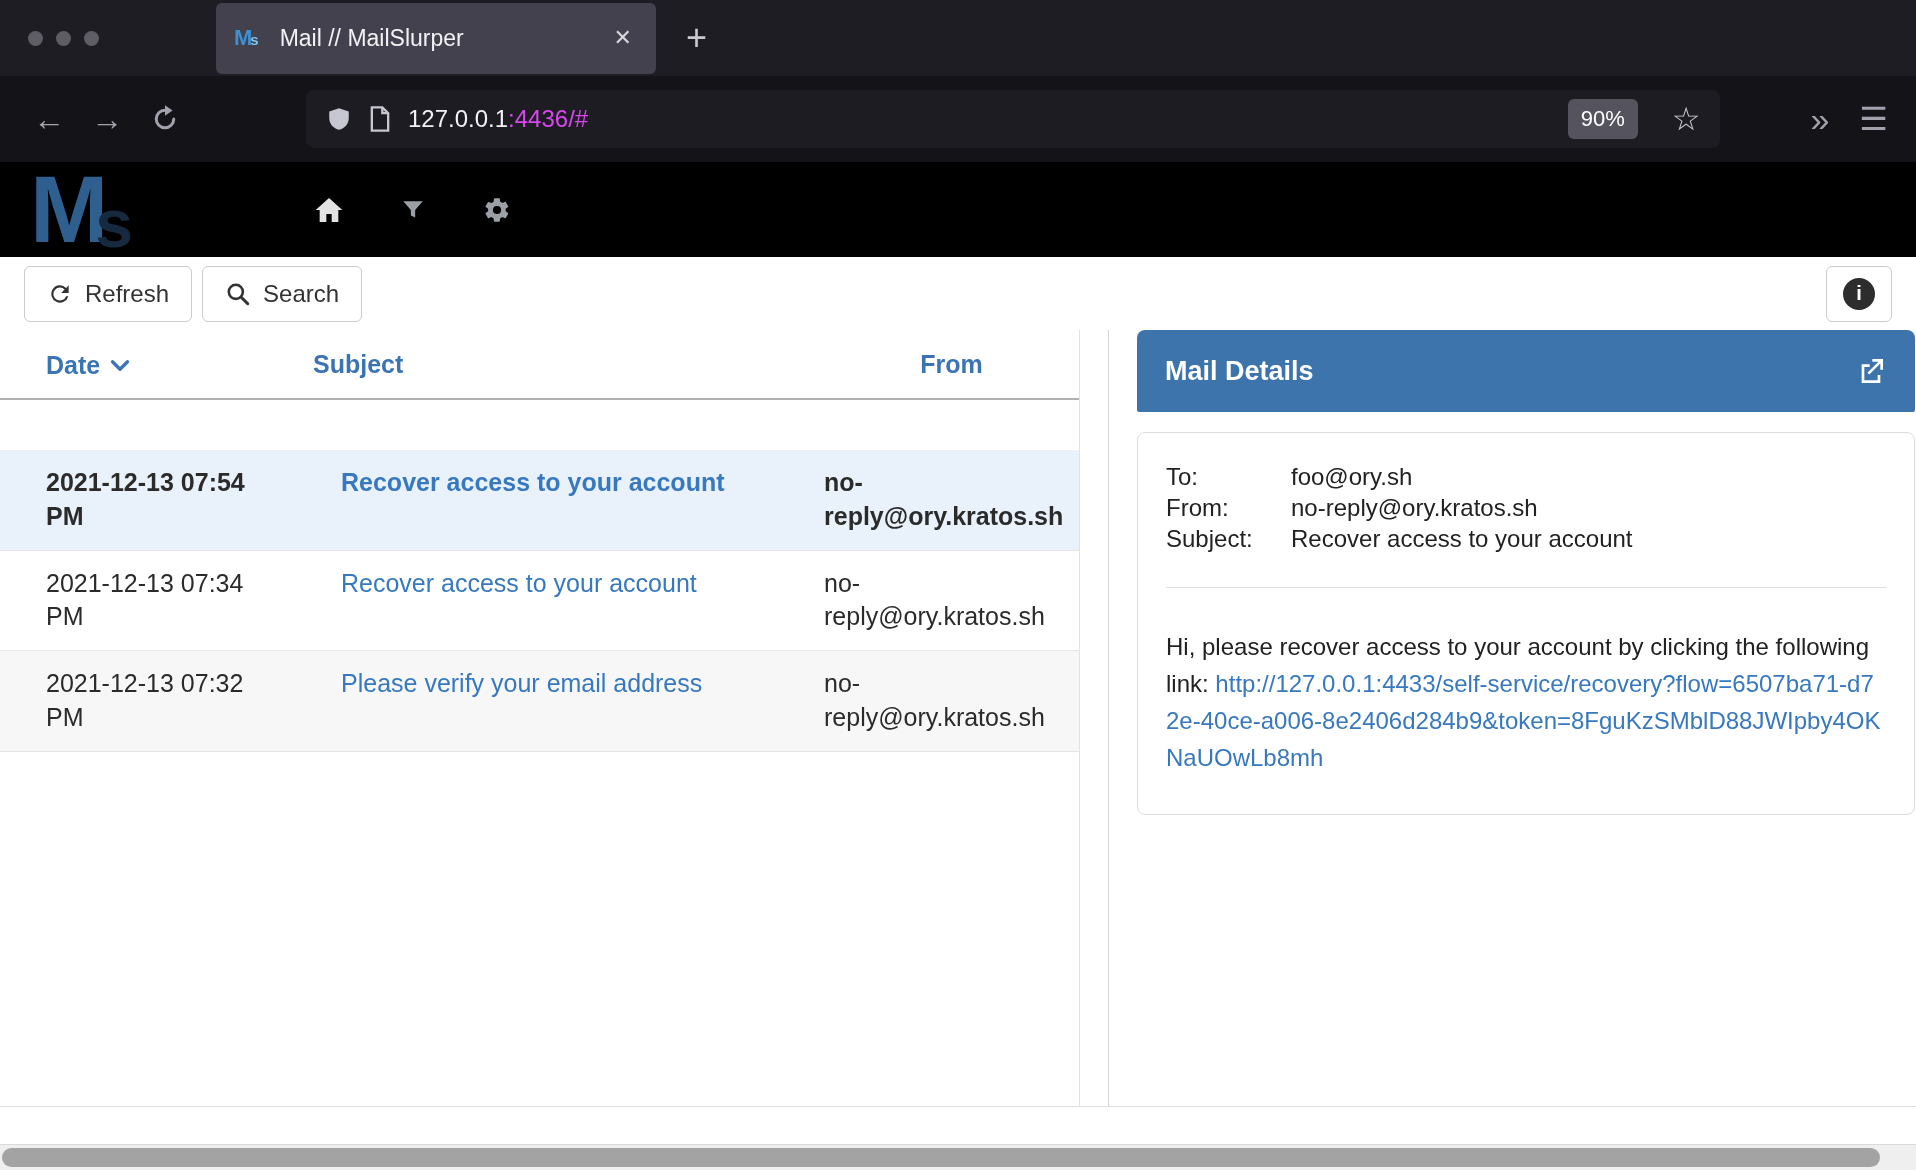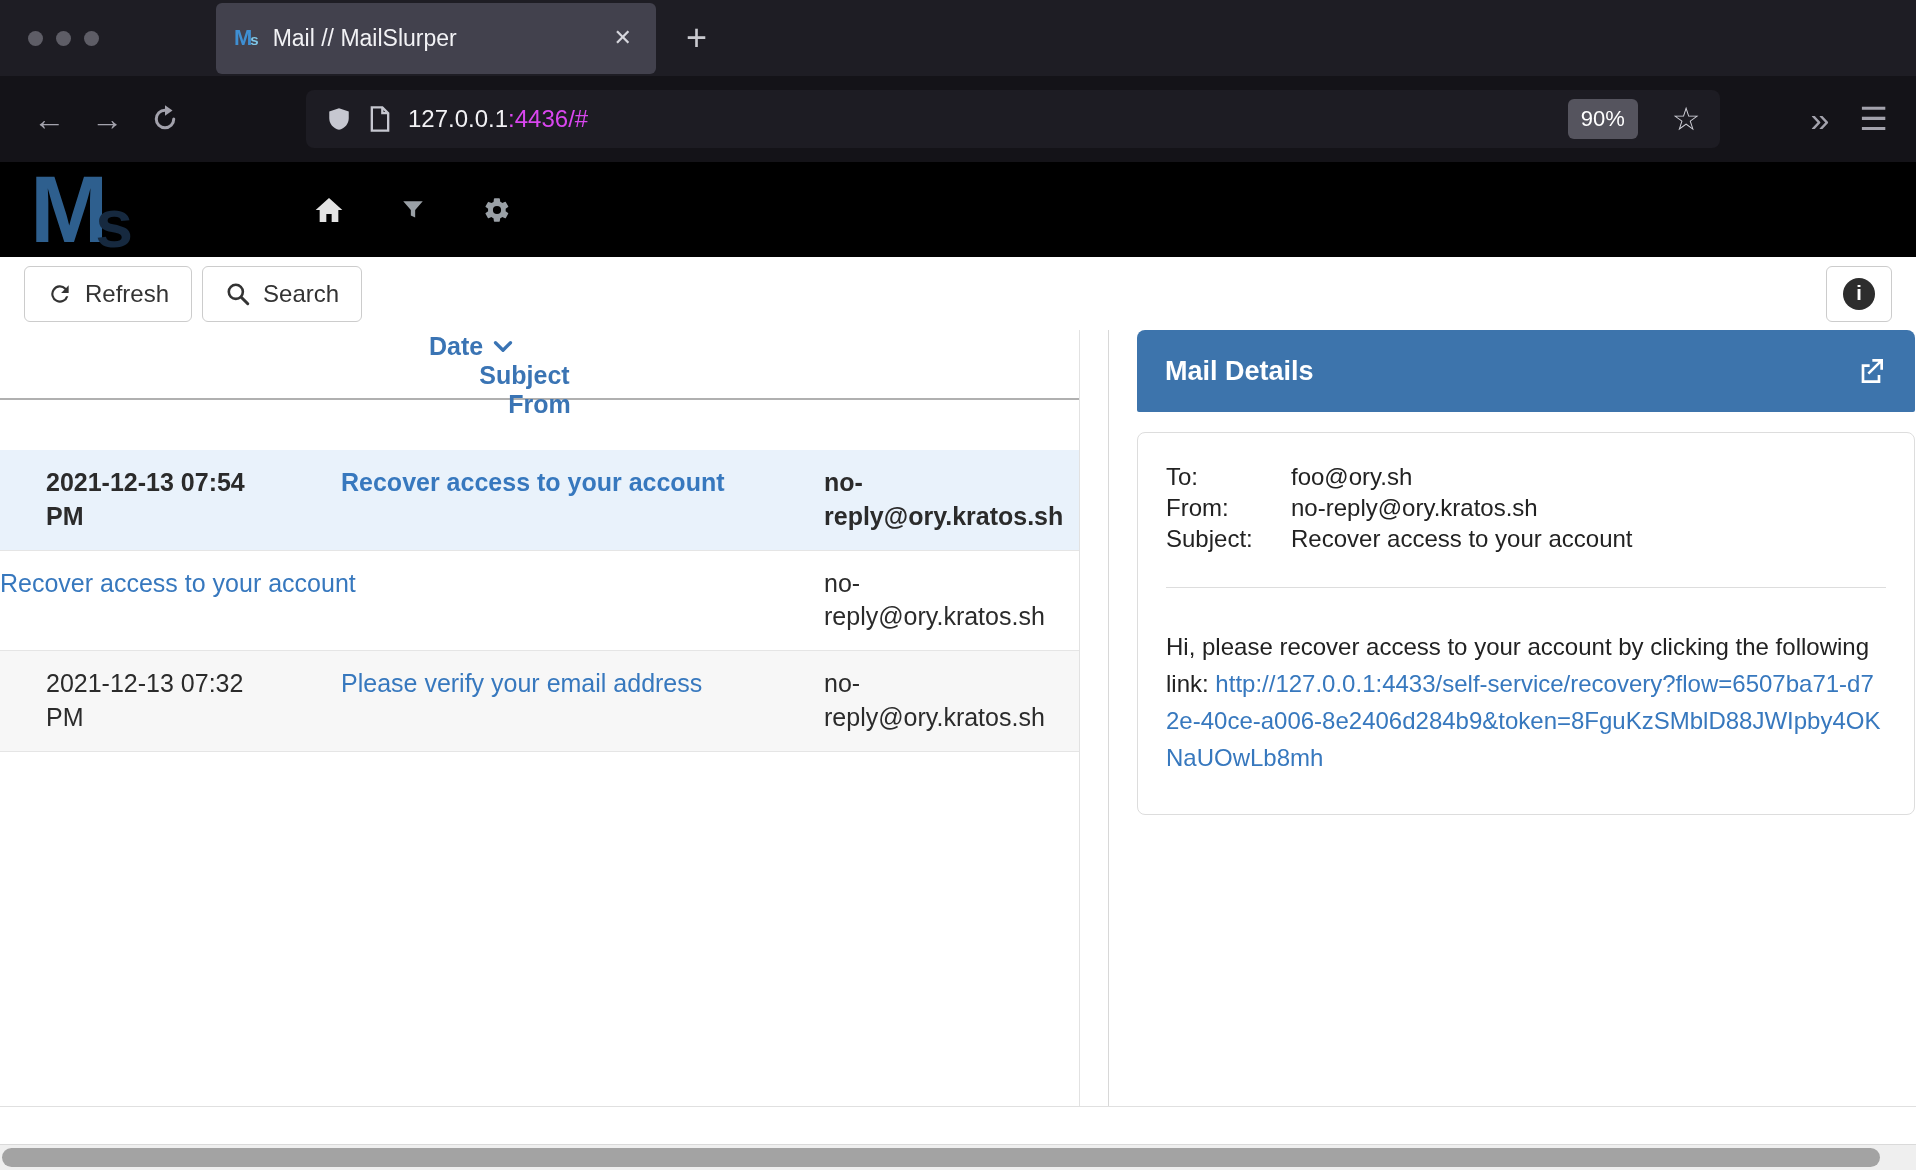--- a/index.html
+++ b/index.html
@@ -14,21 +14,21 @@
   
   .titlebar { height: 76px; background: #1e1d24; display: flex; align-items: center; flex: none; }
   .traffic { display: flex; gap: 13px; margin-left: 28px; width: 150px; }
   .dot { width: 15px; height: 15px; border-radius: 50%; background: #5e5d66; }
   .tab {
     margin-left: 38px; width: 440px; height: 71px; background: #42414d;
     border-radius: 6px; display: flex; align-items: center; padding: 0 18px; color: #f2f2f5;
   }
   .favicon { font-weight: 800; font-size: 22px; color: #3f8fd2; }
   .favicon .fav-s { color:#7fc7e8; font-size: 15px; margin-left:-2px; }
-  .tab-title { margin-left: 14px; font-size: 23px; flex: 1; white-space: nowrap; overflow: hidden; }
+  .tab-title { margin-left: 21px; font-size: 23px; flex: 1; white-space: nowrap; overflow: hidden; }
   .tab-close { font-size: 22px; color: #d6d6dd; padding: 4px 6px; }
   .newtab { color: #c9c9cf; font-size: 36px; margin-left: 30px; font-weight: 300; }
 
   
   .navbar { height: 86px; background: #141318; display: flex; align-items: center; padding: 0 20px; flex: none; }
   .nav-glyph { color: #a3a2ac; font-size: 32px; width: 58px; text-align: center; line-height: 1; }
   .reload-icon { width: 58px; display:flex; justify-content:center; }
   .urlbar {
     flex: 1; height: 58px; background: #1d1c23; border-radius: 8px;
     margin-left: 112px; margin-right: 90px;
@@ -59,21 +59,21 @@
   }
   .info-btn { margin-left: auto; width: 66px; height: 56px; border: 1px solid #ccc; border-radius: 6px; background:#fff;
     display: flex; align-items: center; justify-content: center; cursor: pointer; }
   .info-glyph { width: 32px; height: 32px; border-radius: 50%; background: #2d2d2d; color: #fff;
     font-size: 20px; font-weight: bold; display: flex; align-items: center; justify-content: center; }
 
   
   .content { height: 776px; display: flex; flex: none; }
 
   .maillist { width: 1080px; border-right: 1px solid #e2e2e2; flex: none; }
-  .list-head { display: flex; align-items: center; height: 70px; border-bottom: 2px solid #b0b0b0; flex-direction: column; }
+  .list-head { display: flex; align-items: center; height: 70px; border-bottom: 2px solid #b0b0b0; }
   .head-cell { font-size: 25px; font-weight: bold; color: #3a74b4; }
   .col-date { width: 313px; padding-left: 46px; padding-right: 55px; }
   .col-subject { flex: 1; padding-right: 30px; }
   .col-from { width: 255px; }
   .head-from { text-align: center; }
   .sort-chevron { display: inline-block; margin-left: 10px; vertical-align: 2px; }
 
   .list-body { margin-top: 50px; }
   .mail-row { display: flex; padding: 16px 0; border-bottom: 1px solid #e5e5e5; font-size: 25px; line-height: 1.35; color: #2b2b2b; cursor: pointer; gap: 28px; }
   .mail-row .cell-subject { color: #3778be; }
@@ -203,20 +203,21 @@
         <div class="head-cell col-subject">Subject</div>
         <div class="head-cell col-from head-from">From</div>
       </div>
       <div class="list-body">
         <div class="mail-row row-selected">
           <div class="col-date cell-date">2021-12-13 07:54 PM</div>
           <div class="col-subject cell-subject">Recover access to your account</div>
           <div class="col-from cell-from">no-reply@ory.kratos.sh</div>
         </div>
         <div class="mail-row">
+          <div class="col-date cell-date">2021-12-13 07:34 PM</div>
           <div class="col-subject cell-subject">Recover access to your account</div>
           <div class="col-from cell-from">no-reply@ory.kratos.sh</div>
         </div>
         <div class="mail-row row-alt">
           <div class="col-date cell-date">2021-12-13 07:32 PM</div>
           <div class="col-subject cell-subject">Please verify your email address</div>
           <div class="col-from cell-from">no-reply@ory.kratos.sh</div>
         </div>
       </div>
     </div>

